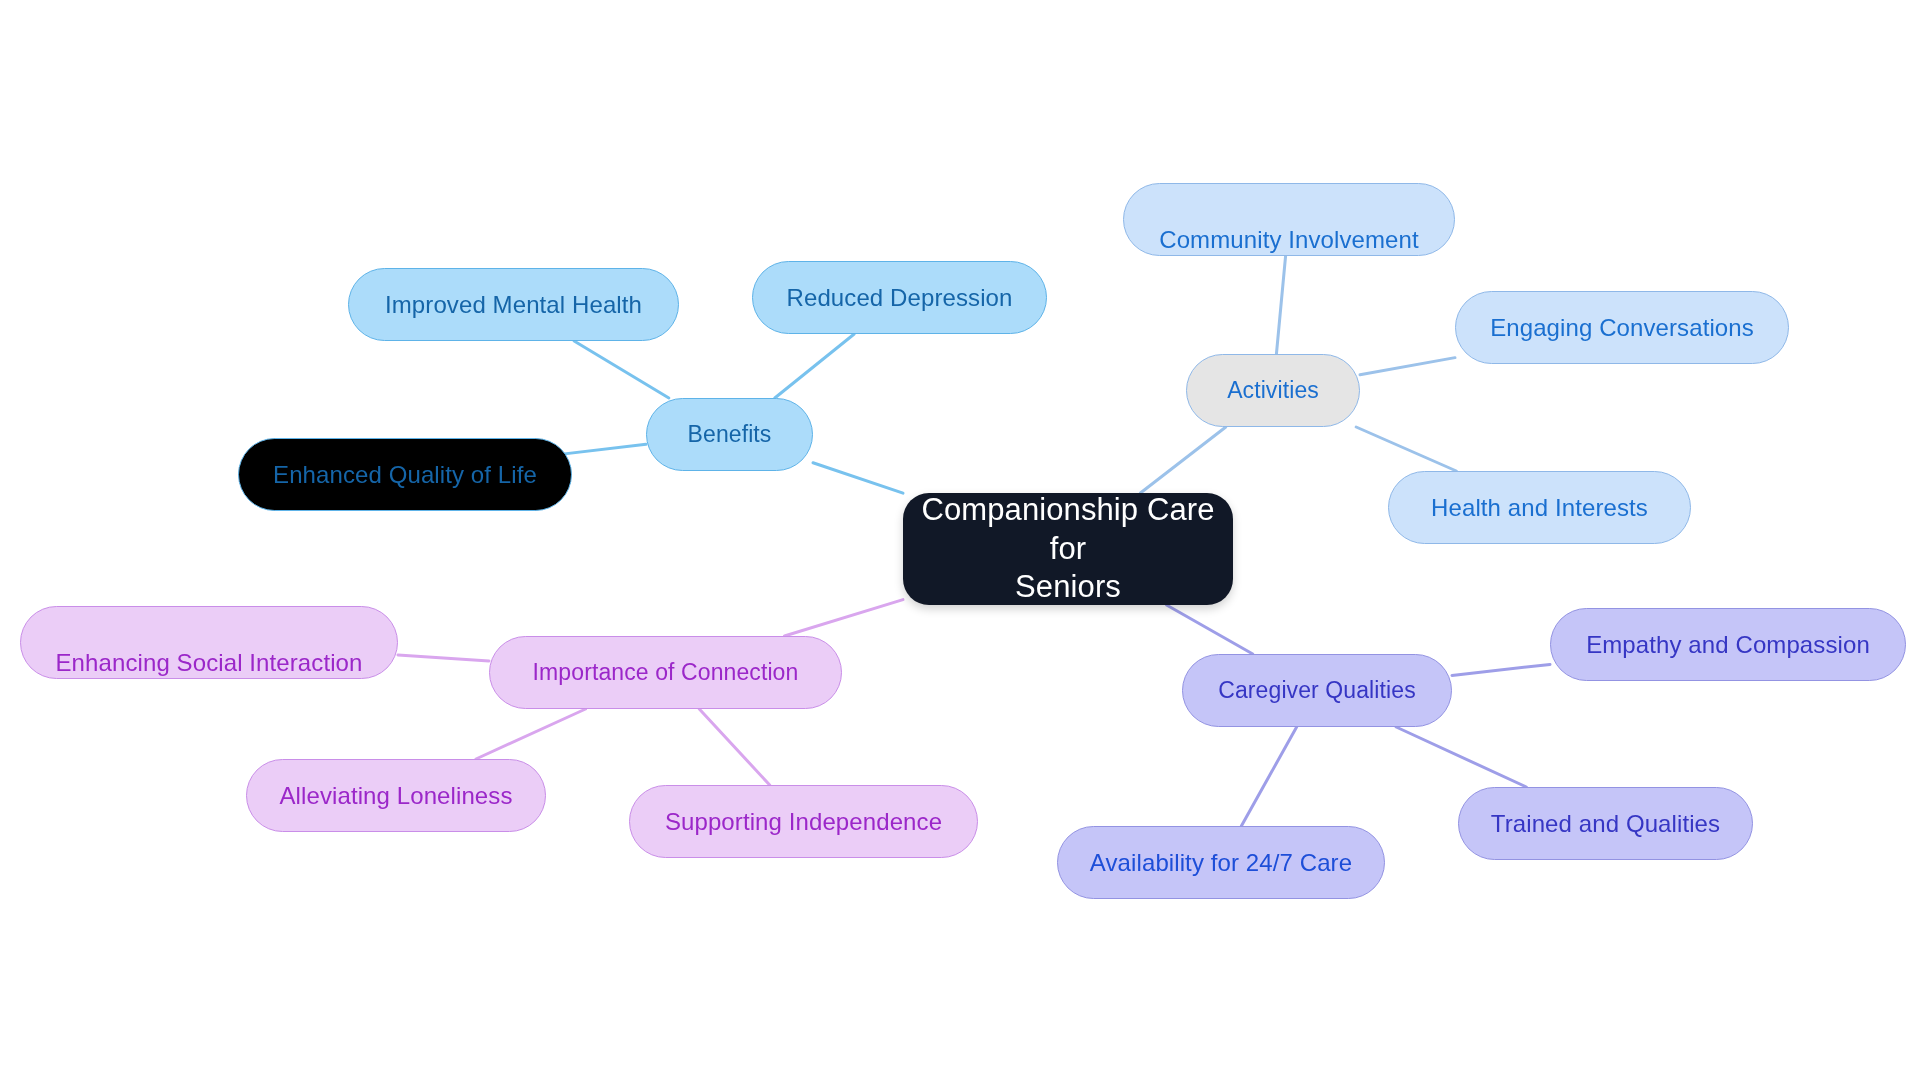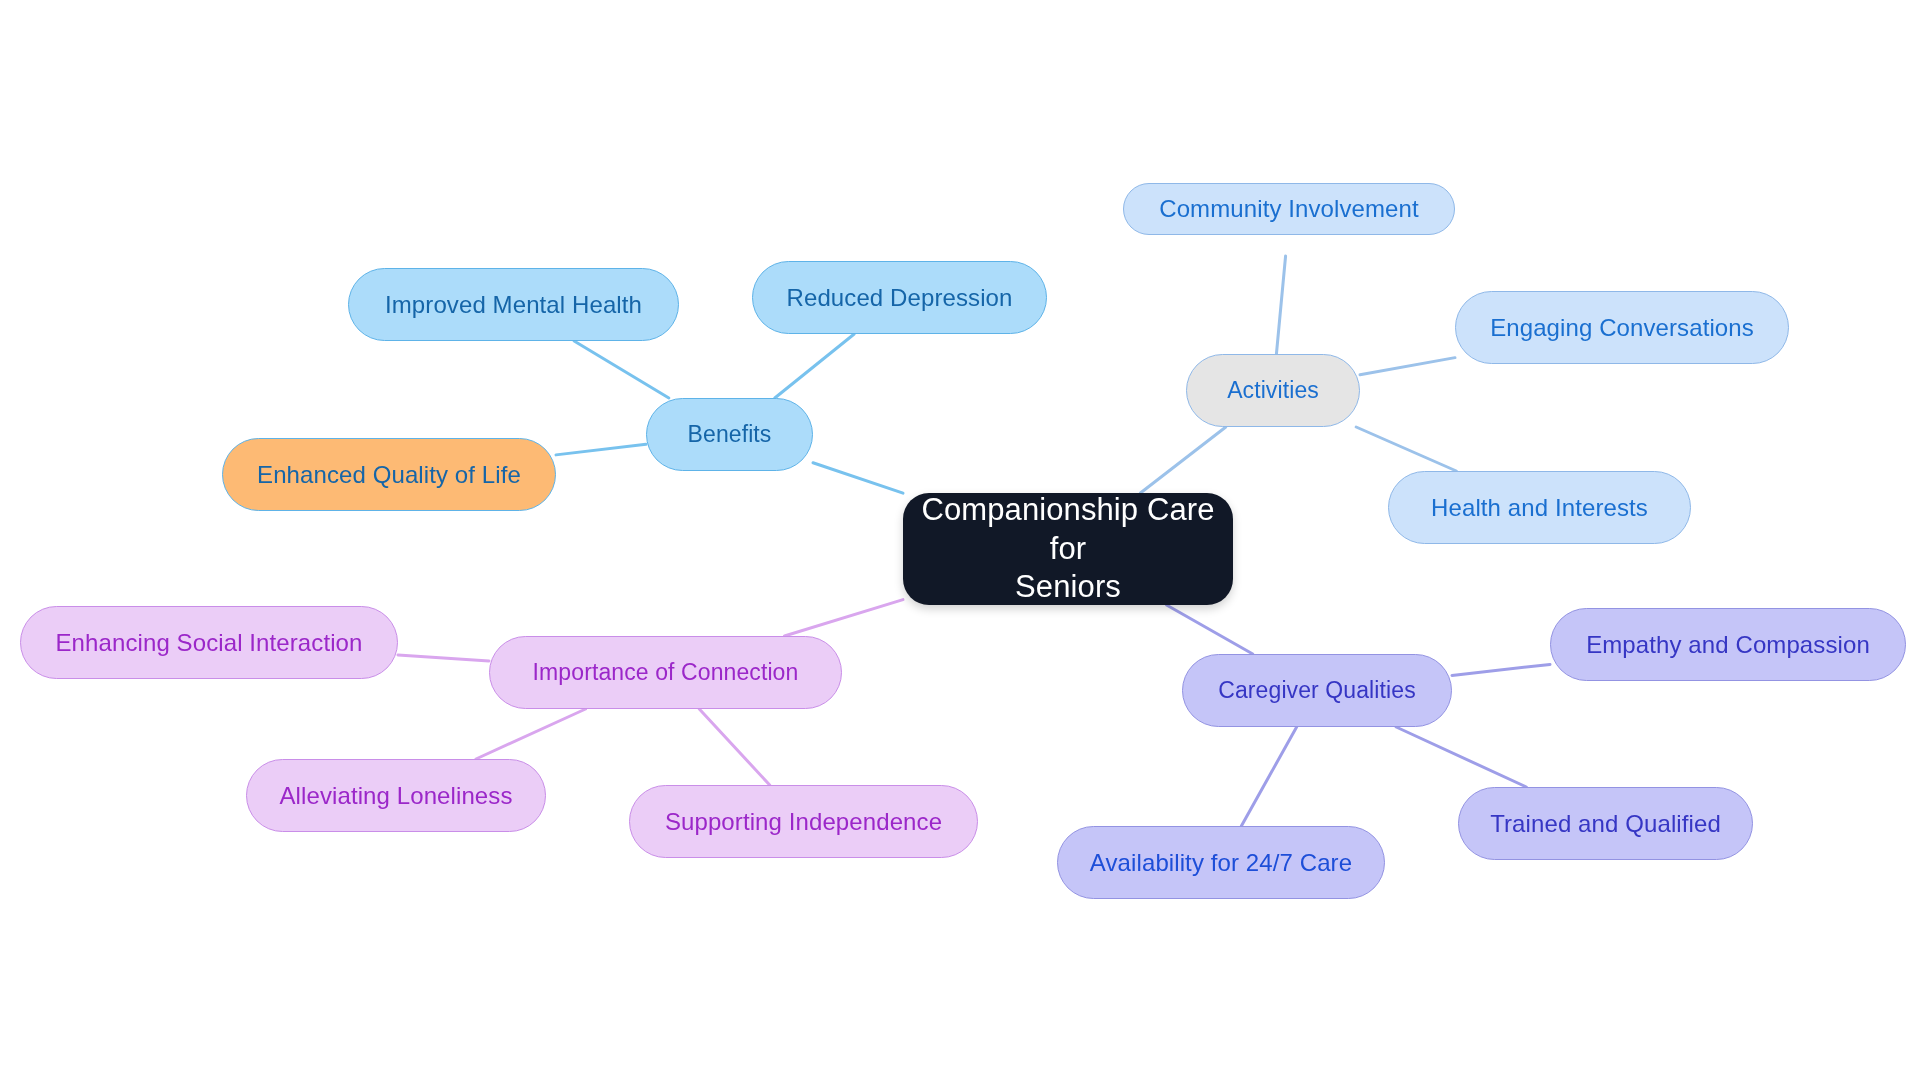--- a/index.html
+++ b/index.html
@@ -72,26 +72,26 @@
       <line x1="1166.5441696113073" y1="605" x2="1252.7703180212013" y2="654" stroke="#9E9EE8" stroke-width="3" stroke-linecap="round"></line>
       <line x1="1452" y1="675.3905109489051" x2="1550" y2="664.4221411192215" stroke="#9E9EE8" stroke-width="3" stroke-linecap="round"></line>
       <line x1="1396.1748120300751" y1="727" x2="1526.3251879699249" y2="787" stroke="#9E9EE8" stroke-width="3" stroke-linecap="round"></line>
       <line x1="1296.6279069767443" y1="727" x2="1241.3720930232557" y2="826" stroke="#9E9EE8" stroke-width="3" stroke-linecap="round"></line>
     </svg>
 <div class="node root" style="left: 903px; top: 493px; width: 330px; height: 112px; background: rgb(17, 24, 39); border-color: rgb(17, 24, 39); color: rgb(255, 255, 255);"><span>Companionship Care for
 Seniors</span></div>
     <div class="node branch" style="left: 646px; top: 398px; width: 167px; height: 73px; background: rgb(172, 220, 250); border-color: rgb(94, 179, 232); color: rgb(21, 101, 168);"><span>Benefits</span></div>
     <div class="node leaf" style="left: 348px; top: 268px; width: 331px; height: 73px; background: rgb(172, 220, 250); border-color: rgb(94, 179, 232); color: rgb(21, 101, 168); justify-content: center;"><span>Improved Mental Health</span></div>
     <div class="node leaf" style="left: 752px; top: 261px; width: 295px; height: 73px; background: rgb(172, 220, 250); border-color: rgb(94, 179, 232); color: rgb(21, 101, 168);"><span>Reduced Depression</span></div>
-    <div class="node leaf" style="left: 222px; top: 438px; width: 334px; height: 73px; background: #fdba74; border-color: rgb(94, 179, 232); color: rgb(21, 101, 168);"><span>Enhanced Quality of Life</span></div>
+    <div class="node leaf" style="left: 238px; top: 438px; width: 334px; height: 73px; background: #000000; border-color: rgb(94, 179, 232); color: rgb(21, 101, 168);"><span>Enhanced Quality of Life</span></div>
     <div class="node branch" style="left: 1186px; top: 354px; width: 174px; height: 73px; background: #e5e5e5; border-color: rgb(143, 184, 232); color: rgb(26, 111, 208);"><span>Activities</span></div>
-    <div class="node leaf" style="left: 1123px; top: 183px; width: 332px; height: 52px; background: rgb(204, 226, 251); border-color: rgb(143, 184, 232); color: rgb(26, 111, 208);"><span>Community Involvement</span></div>
+    <div class="node leaf" style="left: 1123px; top: 183px; width: 332px; height: 73px; background: rgb(204, 226, 251); border-color: rgb(143, 184, 232); color: rgb(26, 111, 208); align-items: flex-end;"><span>Community Involvement</span></div>
     <div class="node leaf" style="left: 1455px; top: 291px; width: 334px; height: 73px; background: rgb(204, 226, 251); border-color: rgb(143, 184, 232); color: rgb(26, 111, 208);"><span>Engaging Conversations</span></div>
     <div class="node leaf" style="left: 1388px; top: 471px; width: 303px; height: 73px; background: rgb(204, 226, 251); border-color: rgb(143, 184, 232); color: rgb(26, 111, 208);"><span>Health and Interests</span></div>
     <div class="node branch" style="left: 489px; top: 636px; width: 353px; height: 73px; background: rgb(235, 205, 247); border-color: rgb(201, 142, 232); color: rgb(155, 39, 201);"><span>Importance of Connection</span></div>
-    <div class="node leaf" style="left: 20px; top: 606px; width: 378px; height: 73px; background: rgb(235, 205, 247); border-color: rgb(201, 142, 232); color: rgb(155, 39, 201);"><span>Enhancing Social Interaction</span></div>
+    <div class="node leaf" style="left: 20px; top: 606px; width: 378px; height: 73px; background: rgb(235, 205, 247); border-color: rgb(201, 142, 232); color: rgb(155, 39, 201); align-items: flex-end;"><span>Enhancing Social Interaction</span></div>
     <div class="node leaf" style="left: 246px; top: 759px; width: 300px; height: 73px; background: rgb(235, 205, 247); border-color: rgb(201, 142, 232); color: rgb(155, 39, 201);"><span>Alleviating Loneliness</span></div>
     <div class="node leaf" style="left: 629px; top: 785px; width: 349px; height: 73px; background: rgb(235, 205, 247); border-color: rgb(201, 142, 232); color: rgb(155, 39, 201);"><span>Supporting Independence</span></div>
     <div class="node branch" style="left: 1182px; top: 654px; width: 270px; height: 73px; background: rgb(197, 197, 248); border-color: rgb(147, 147, 226); color: rgb(54, 54, 196);"><span>Caregiver Qualities</span></div>
     <div class="node leaf" style="left: 1550px; top: 608px; width: 356px; height: 73px; background: rgb(197, 197, 248); border-color: rgb(147, 147, 226); color: rgb(54, 54, 196);"><span>Empathy and Compassion</span></div>
-    <div class="node leaf" style="left: 1458px; top: 787px; width: 295px; height: 73px; background: rgb(197, 197, 248); border-color: rgb(147, 147, 226); color: rgb(54, 54, 196);"><span>Trained and Qualified</span></div>
+    <div class="node leaf" style="left: 1458px; top: 787px; width: 295px; height: 73px; background: rgb(197, 197, 248); border-color: rgb(147, 147, 226); color: rgb(54, 54, 196);"><span>Trained and Qualities</span></div>
     <div class="node leaf" style="left: 1057px; top: 826px; width: 328px; height: 73px; background: rgb(197, 197, 248); border-color: rgb(147, 147, 226); color: #1d4ed8;"><span>Availability for 24/7 Care</span></div>
   </div>
 
 </body></html>

